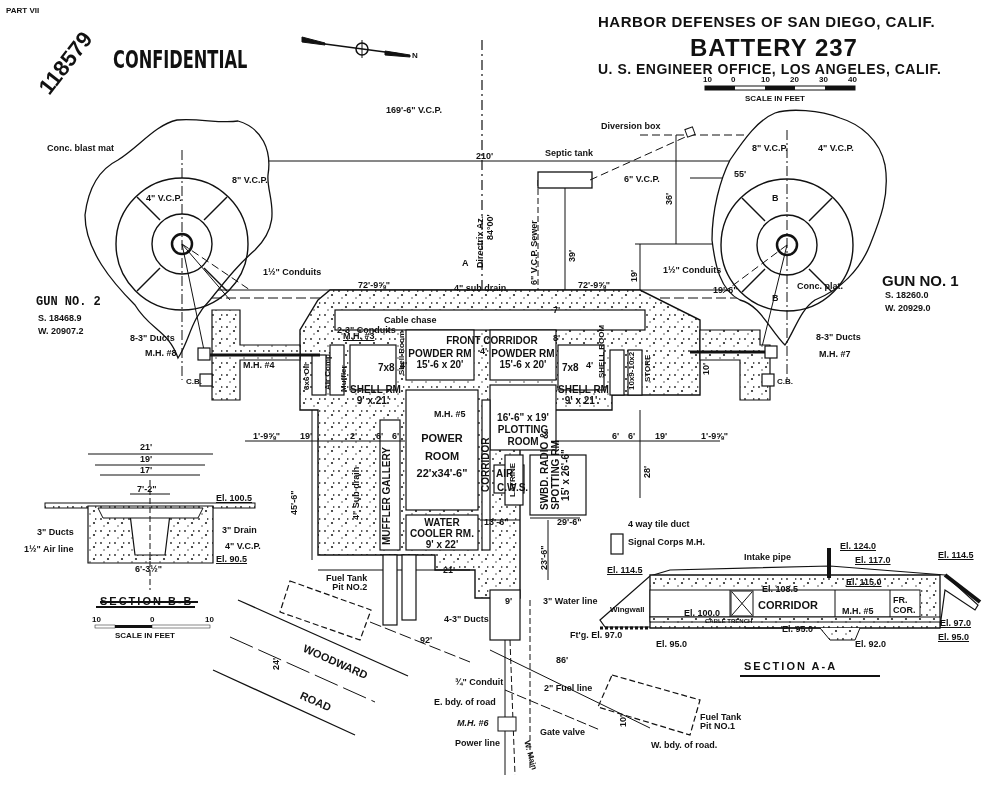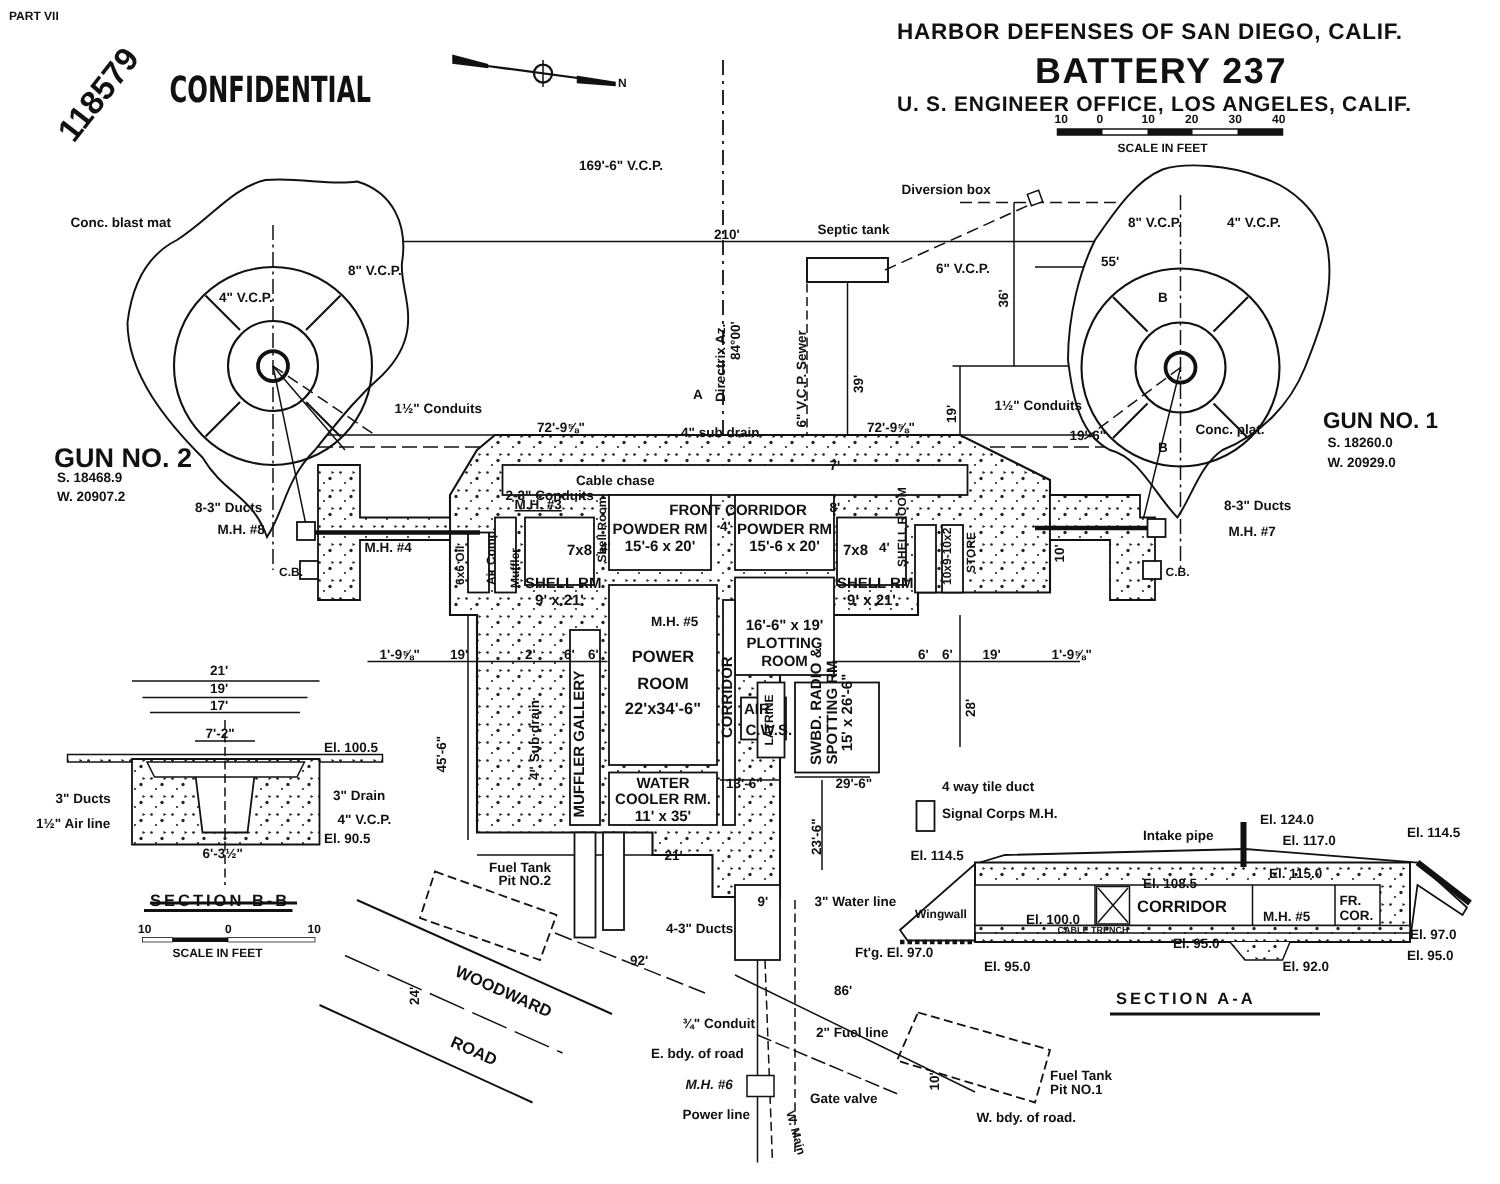--- a/index.html
+++ b/index.html
@@ -8,21 +8,21 @@
   .t { position:absolute; white-space:nowrap; color:#111; line-height:1; }
   .sm { font-size:9px; font-weight:bold; }
   .xs { font-size:8px; font-weight:bold; }
   .md { font-size:11px; font-weight:bold; }
   .room { font-size:10px; font-weight:bold; text-align:center; line-height:1.1; }
   .vert { transform-origin:left top; transform:rotate(-90deg); }
   .title1 { font-size:15px; font-weight:bold; letter-spacing:0.5px; }
   .title2 { font-size:24px; font-weight:bold; letter-spacing:1px; }
   .title3 { font-size:14px; font-weight:bold; letter-spacing:0.5px; }
   .stamp { font-family:"DejaVu Sans Condensed","DejaVu Sans", sans-serif; font-size:24px; font-weight:bold; transform:scaleX(0.75); transform-origin:left top; }
-  .underline { }
+  .underline { text-decoration:underline; }
 </style>
 </head>
 <body>
 
 <svg width="1000" height="789" viewBox="0 0 1000 789">
   <defs>
     <pattern id="conc" width="14" height="12" patternUnits="userSpaceOnUse">
       <rect width="14" height="12" fill="#fff"></rect>
       <circle cx="3" cy="3" r="0.9" fill="#222"></circle>
       <circle cx="10" cy="7" r="1.1" fill="#222"></circle>
@@ -221,21 +221,21 @@
 <div>
   <div class="t xs" style="left:703px;top:76px;">10</div>
   <div class="t xs" style="left:731px;top:76px;">0</div>
   <div class="t xs" style="left:761px;top:76px;">10</div>
   <div class="t xs" style="left:790px;top:76px;">20</div>
   <div class="t xs" style="left:819px;top:76px;">30</div>
   <div class="t xs" style="left:848px;top:76px;">40</div>
 </div>
 <div class="t xs" style="left:745px;top:95px;">SCALE IN FEET</div>
 
-<div class="t" style="left:36px;top:296px;font-size:18px;font-weight:bold;">GUN NO. 2</div>
+<div class="t" style="left:36px;top:296px;font-size:12px;font-weight:bold;font-family:Liberation Mono, monospace;">GUN NO. 2</div>
 <div class="t sm" style="left:38px;top:314px;">S. 18468.9</div>
 <div class="t sm" style="left:38px;top:327px;">W. 20907.2</div>
 <div class="t" style="left:882px;top:273px;font-size:15px;font-weight:bold;">GUN NO. 1</div>
 <div class="t sm" style="left:885px;top:291px;">S. 18260.0</div>
 <div class="t sm" style="left:885px;top:304px;">W. 20929.0</div>
 
 <div class="t sm" style="left:47px;top:144px;">Conc. blast mat</div>
 <div class="t sm" style="left:232px;top:176px;">8" V.C.P.</div>
 <div class="t sm" style="left:146px;top:194px;">4" V.C.P.</div>
 <div class="t sm" style="left:386px;top:106px;">169'-6" V.C.P.</div>
@@ -336,21 +336,21 @@
 <div class="t room" style="left:490px;top:412px;width:66px;white-space:pre;line-height:1.2;">16'-6" x 19'
 PLOTTING
 ROOM</div>
 <div class="t room vert" style="left:540px;top:510px;width:70px;white-space:pre;line-height:1.05;">SWBD. RADIO &amp;
 SPOTTING RM
 15' x 26'-6"</div>
 <div class="t room vert" style="left:381px;top:545px;">MUFFLER GALLERY</div>
 <div class="t room vert" style="left:480px;top:492px;">CORRIDOR</div>
 <div class="t room" style="left:406px;top:517px;width:72px;white-space:pre;">WATER
 COOLER RM.
-11' x 35'</div>
+9' x 22'</div>
 <div class="t room" style="left:496px;top:468px;">AIR</div>
 <div class="t room" style="left:497px;top:482px;">C.W.S.</div>
 <div class="t xs vert" style="left:509px;top:497px;">LATRINE</div>
 <div class="t xs vert" style="left:398px;top:375px;">Shell Room</div>
 <div class="t xs vert" style="left:598px;top:378px;">SHELL ROOM</div>
 <div class="t xs vert" style="left:644px;top:382px;">STORE</div>
 <div class="t xs vert" style="left:628px;top:390px;">10x9-10x2</div>
 <div class="t xs vert" style="left:324px;top:390px;">Air Comp.</div>
 <div class="t xs vert" style="left:340px;top:392px;">Muffler</div>
 <div class="t xs vert" style="left:303px;top:390px;">6x6 Oil</div>
@@ -365,21 +365,21 @@
 <div class="t sm" style="left:37px;top:528px;">3" Ducts</div>
 <div class="t sm" style="left:24px;top:545px;">1½" Air line</div>
 <div class="t sm" style="left:222px;top:526px;">3" Drain</div>
 <div class="t sm" style="left:225px;top:542px;">4" V.C.P.</div>
 <div class="t md" style="left:100px;top:596px;letter-spacing:2px;">SECTION B-B</div>
 <div class="t xs" style="left:92px;top:616px;">10</div>
 <div class="t xs" style="left:150px;top:616px;">0</div>
 <div class="t xs" style="left:205px;top:616px;">10</div>
 <div class="t xs" style="left:115px;top:632px;">SCALE IN FEET</div>
 
-<div class="t sm" style="left:762px;top:553px;">Intake pipe</div>
+<div class="t sm" style="left:744px;top:553px;">Intake pipe</div>
 <div class="t sm underline" style="left:840px;top:542px;">El. 124.0</div>
 <div class="t sm underline" style="left:855px;top:556px;">El. 117.0</div>
 <div class="t sm underline" style="left:846px;top:578px;">El. 115.0</div>
 <div class="t sm underline" style="left:607px;top:566px;">El. 114.5</div>
 <div class="t sm underline" style="left:938px;top:551px;">El. 114.5</div>
 <div class="t sm" style="left:762px;top:585px;">El. 108.5</div>
 <div class="t sm" style="left:684px;top:609px;">El. 100.0</div>
 <div class="t sm underline" style="left:940px;top:619px;">El. 97.0</div>
 <div class="t sm underline" style="left:938px;top:633px;">El. 95.0</div>
 <div class="t sm" style="left:782px;top:625px;">El. 95.0</div>

